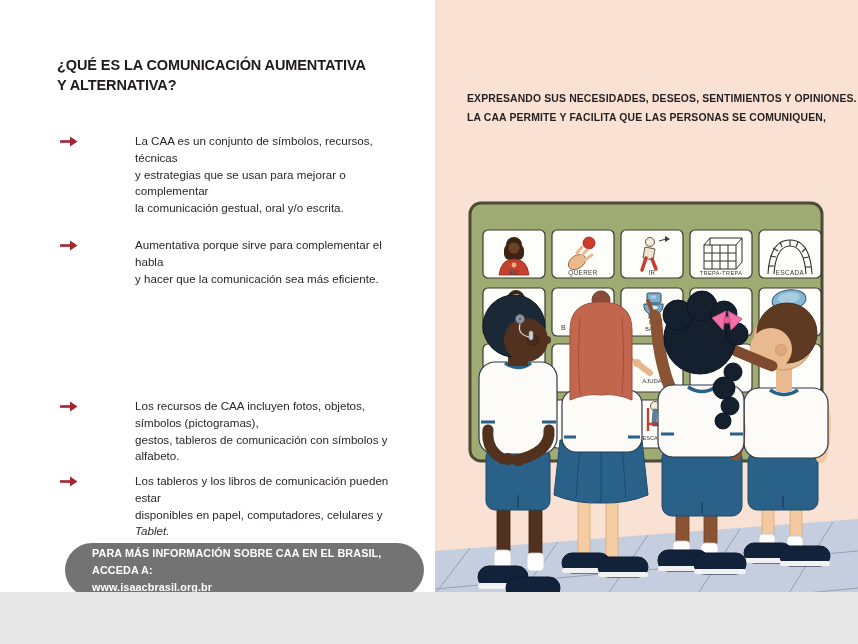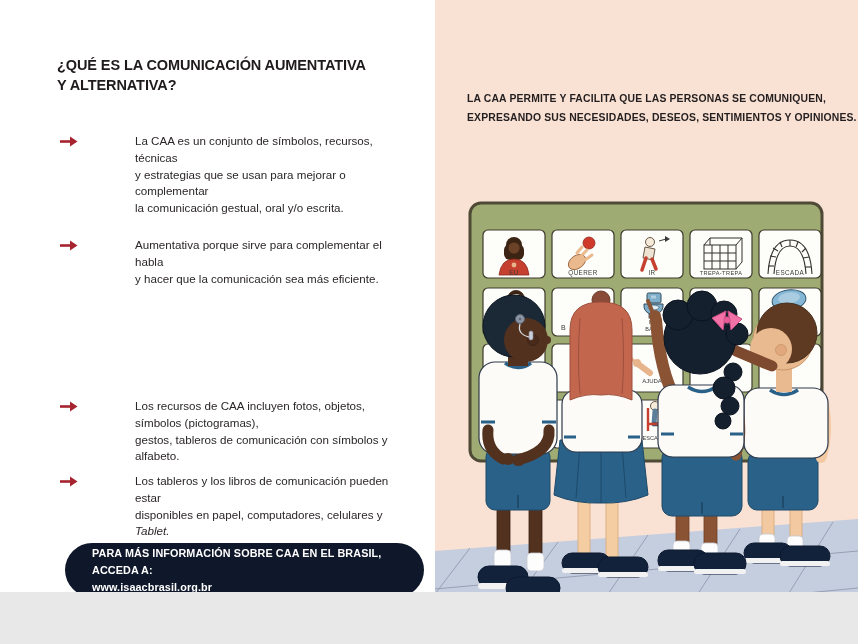--- a/index.html
+++ b/index.html
@@ -340,25 +340,25 @@
 
   <div class="abs bullet" style="top:473px;">
     <svg class="arrow" width="18" height="11" viewBox="0 0 18 11">
       <line x1="0" y1="5.5" x2="11" y2="5.5" stroke="#A6242F" stroke-width="2.6"></line>
       <polygon points="10,0.5 17.5,5.5 10,10.5" fill="#A6242F"></polygon>
     </svg>
     <div class="btxt"><span>Los tableros y los libros de comunicación pueden estar
 disponibles en papel, computadores, celulares y </span><i>Tablet.</i></div>
   </div>
 
-  <div class="abs infobox" style="background:#0f172a;">
+  <div class="abs infobox" style="background:#737373;">
     <div class="l1">PARA MÁS INFORMACIÓN SOBRE CAA EN EL BRASIL, ACCEDA A:</div>
     <div class="l2">www.isaacbrasil.org.br</div>
   </div>
 
   <div class="abs pagenum">4</div>
 
   <div class="abs rheading">
+    <div>EXPRESANDO SUS NECESIDADES, DESEOS, SENTIMIENTOS Y OPINIONES.</div>
     <div>LA CAA PERMITE Y FACILITA QUE LAS PERSONAS SE COMUNIQUEN,</div>
-    <div>EXPRESANDO SUS NECESIDADES, DESEOS, SENTIMIENTOS Y OPINIONES.</div>
   </div>
 
 </div>
 
 </body></html>

